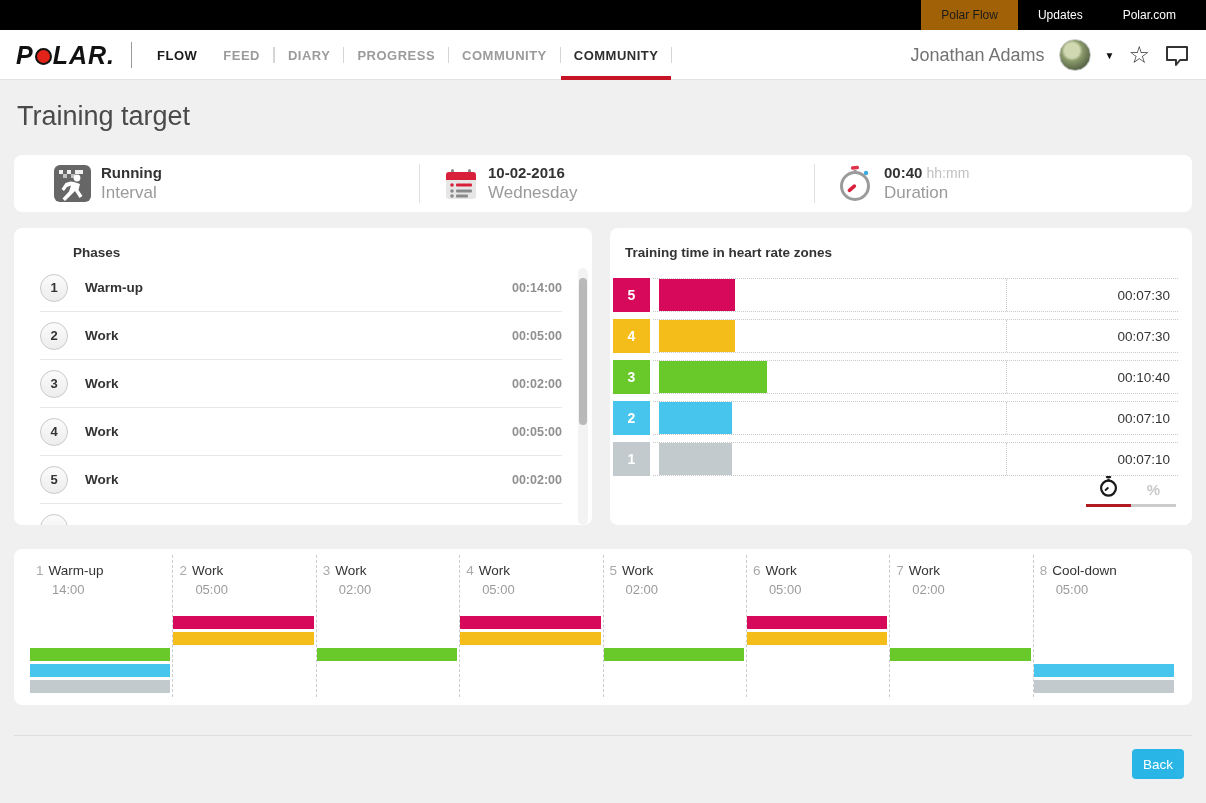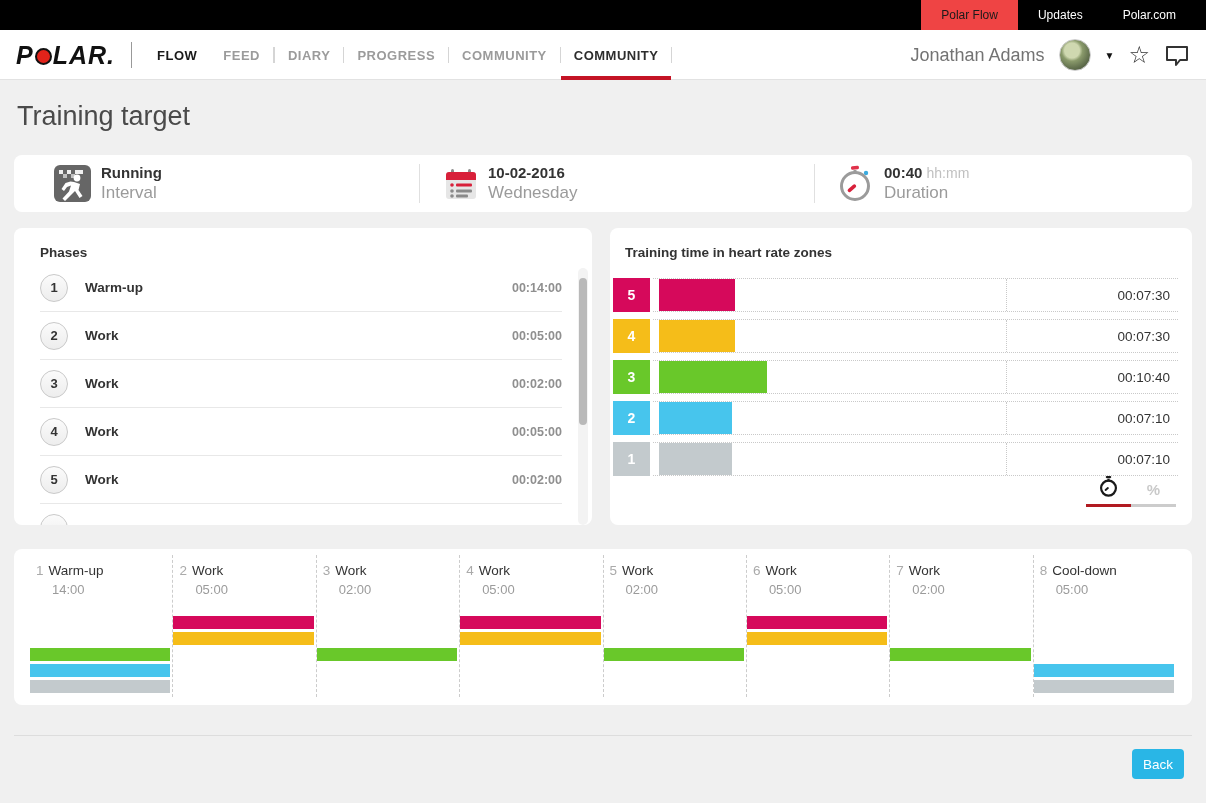--- a/index.html
+++ b/index.html
@@ -3,21 +3,21 @@
 <meta charset="utf-8">
 <style>
   * { margin:0; padding:0; box-sizing:border-box; }
   html,body { width:1206px; height:803px; }
   body { font-family:"Liberation Sans","DejaVu Sans",sans-serif; background:#f0f0f0; position:relative; overflow:hidden; color:#333; }
 
   
   .topbar { position:absolute; left:0; top:0; width:1206px; height:30px; background:#000; }
   .topbar-tabs { position:absolute; right:10px; top:0; height:30px; display:flex; }
   .toptab { height:30px; padding:0 20px; display:flex; align-items:center; font-size:12px; color:#fff; cursor:pointer; }
-  .toptab.active { background:#ef4444; color:#1a1a1a; }
+  .toptab.active { background:#a16207; color:#1a1a1a; }
 
   
   .navbar { position:absolute; left:0; top:30px; width:1206px; height:50px; background:#fff; border-bottom:1px solid #e2e2e2; }
   .nav-left { position:absolute; left:16px; top:0; height:50px; display:flex; align-items:center; }
   .logo { display:flex; align-items:baseline; font-style:italic; font-weight:bold; font-size:25px; letter-spacing:1px; color:#111; margin-right:14px; }
   .logo .o-dot { width:17px; height:17px; border-radius:50%; background:#e2231a; display:inline-block; margin:0 1px; position:relative; top:1px; border:2px solid #111; }
   .nav-sep-logo { width:1px; height:26px; background:#999; margin:0 12px 0 2px; }
   .nav-items { display:flex; align-items:center; height:50px; }
   .nav-item { font-size:13px; font-weight:bold; letter-spacing:.5px; color:#9b9b9b; padding:0 13px; height:50px; display:flex; align-items:center; position:relative; cursor:pointer; }
   .nav-item.strong { color:#1a1a1a; }
@@ -41,21 +41,21 @@
   .sum-sec { position:absolute; top:0; height:57px; display:flex; align-items:center; gap:10px; }
   .sum-sec .texts { display:flex; flex-direction:column; justify-content:center; line-height:1.25; }
   .sum-title { font-size:15px; font-weight:bold; color:#333; }
   .sum-title .light { font-weight:normal; color:#c0c0c0; font-size:14px; }
   .sum-sub { font-size:17px; color:#9b9b9b; }
   .sum-sep { position:absolute; top:9px; width:1px; height:39px; background:#e0e0e0; }
   .runner-badge { width:37px; height:37px; background:#666; border-radius:6px; position:relative; }
   .icon-svg { display:block; }
 
   
-  .phases { left:14px; top:228px; width:578px; height:297px; overflow:hidden; }
+  .phases { left:14px; top:228px; width:578px; height:297px; overflow:hidden;padding-left:33px; }
   .panel-title { font-size:13.5px; font-weight:bold; color:#333; padding:17px 0 0 26px; }
   .phase-rows { position:absolute; left:26px; right:30px; top:36px; }
   .phase-row { height:48px; display:flex; align-items:center; border-bottom:1px solid #e8e8e8; }
   .phase-row:last-child { border-bottom:none; }
   .ph-circle { width:28px; height:28px; border-radius:50%; border:1px solid #c9c9c9; background:linear-gradient(#fbfbfb,#ededed); display:flex; align-items:center; justify-content:center; font-size:13px; font-weight:bold; color:#333; flex:none; }
   .ph-name { font-size:13.5px; font-weight:bold; color:#333; margin-left:17px; flex:1; }
   .ph-time { font-size:12.5px; font-weight:bold; color:#8f8f8f; }
   .scroll-track { position:absolute; right:4px; top:40px; bottom:0; width:10px; background:#f3f3f3; border-radius:5px; }
   .scroll-thumb { position:absolute; left:1px; width:8px; top:10px; height:147px; background:#b9b9b9; border-radius:4px; cursor:pointer; }
 

